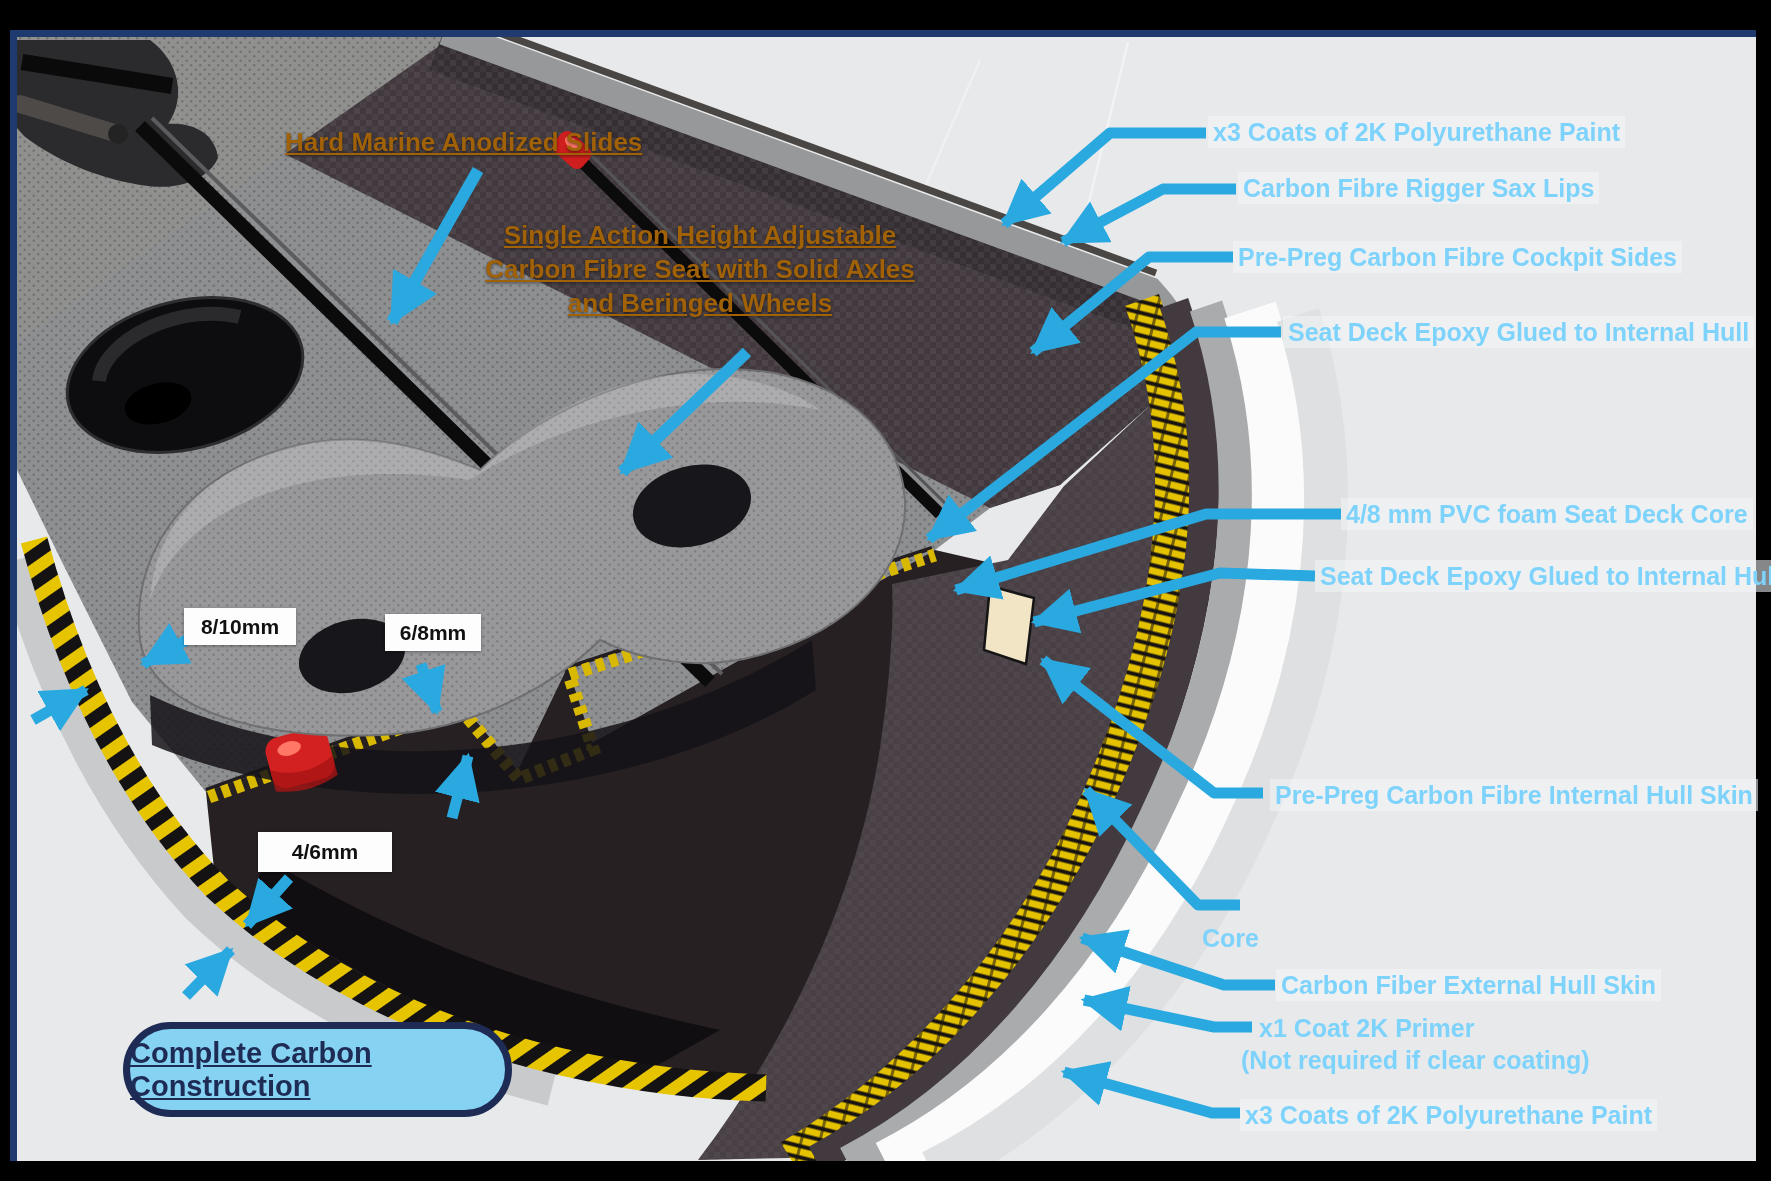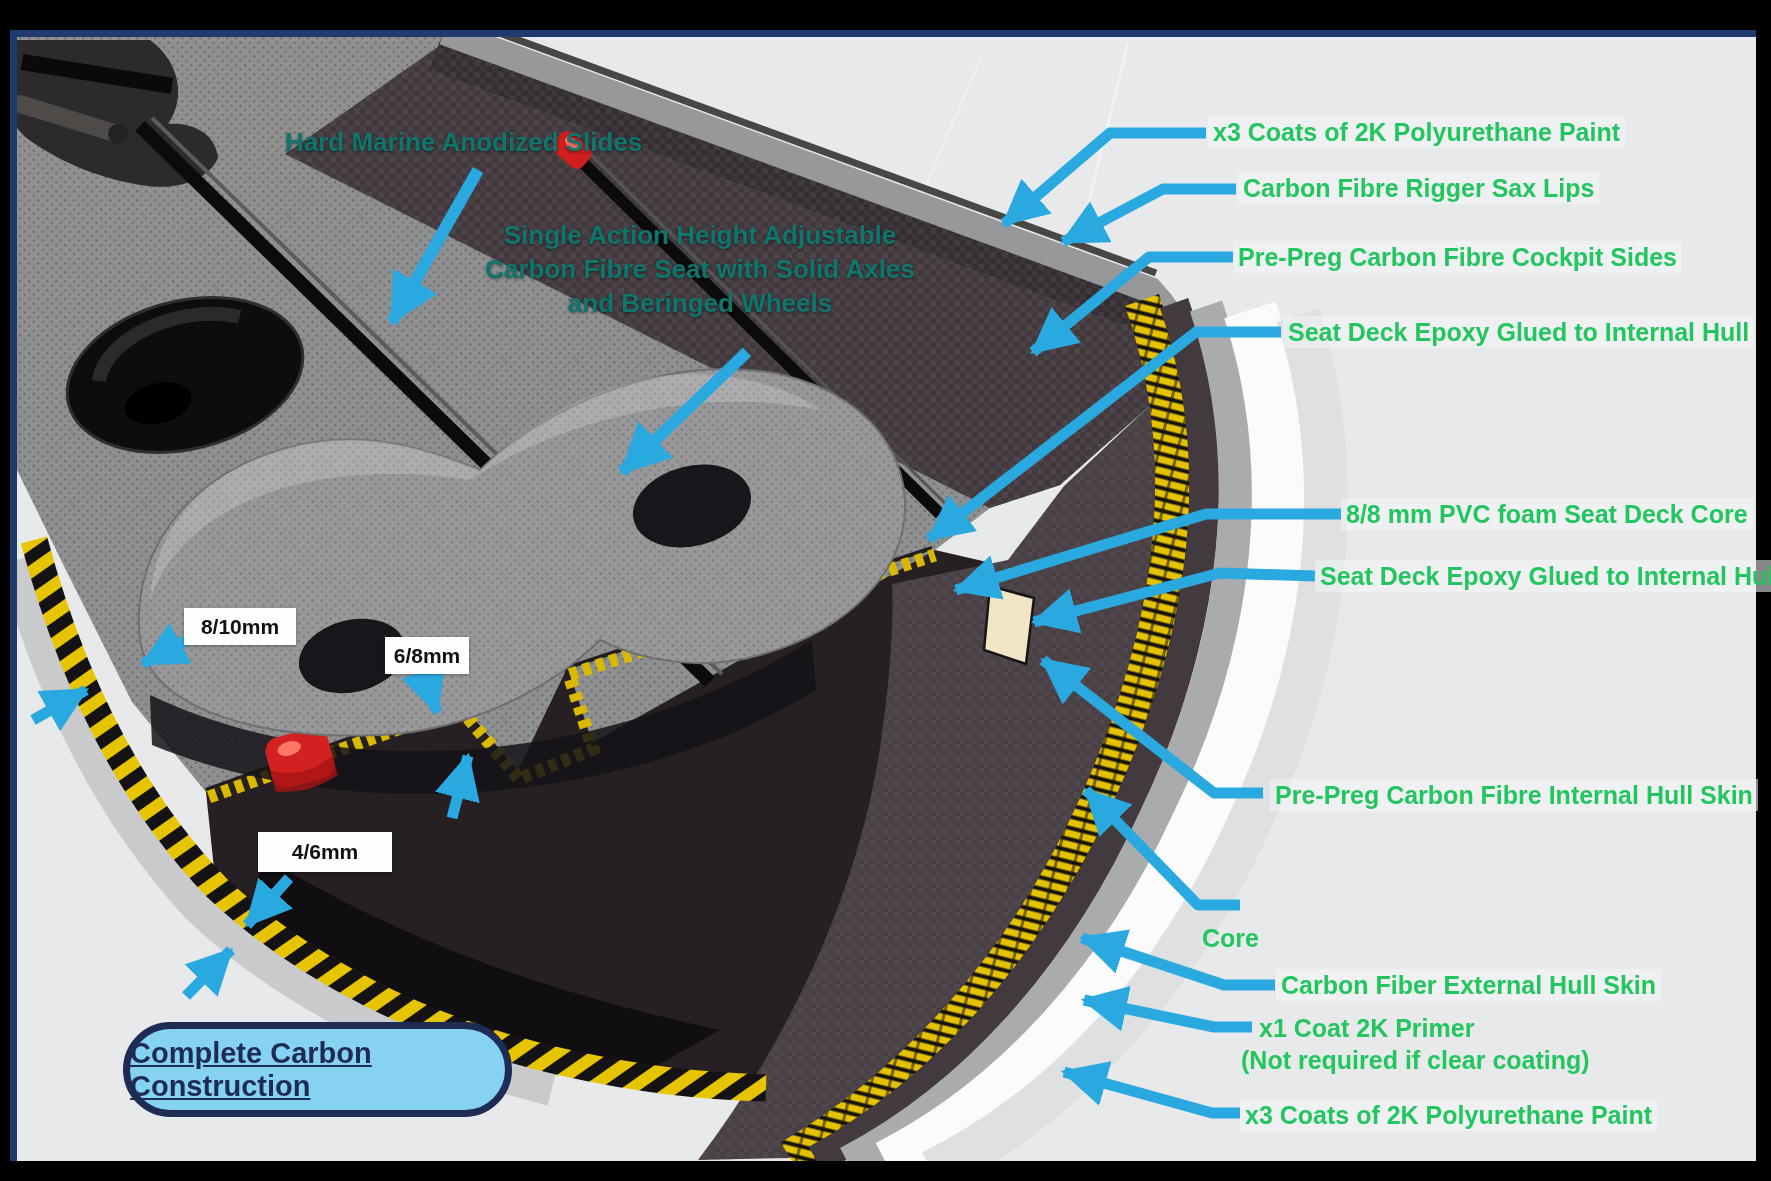--- a/index.html
+++ b/index.html
@@ -2,24 +2,24 @@
 <html><head>
 <meta charset="utf-8">
 <style>
   html,body{margin:0;padding:0;background:#000;}
   .stage{position:relative;width:1771px;height:1181px;background:#000;overflow:hidden;
          font-family:"Liberation Sans",sans-serif;}
   .frame{position:absolute;left:10px;top:30px;width:1746px;height:1131px;
          background:#e8e9ea;border:7px solid #1e3a6e;box-sizing:border-box;}
   svg.scene{position:absolute;left:0;top:0;width:1771px;height:1181px;}
   .labels{position:absolute;left:0;top:0;width:1771px;height:1181px;pointer-events:none;}
-  .lbl{position:absolute;font:bold 25px/30px "Liberation Sans",sans-serif;color:#22c55e;white-space:nowrap;}
+  .lbl{position:absolute;font:bold 25px/30px "Liberation Sans",sans-serif;color:#7dd3fc;white-space:nowrap;}
   .lbl.soft{background:rgba(243,246,248,.55);padding:1px 5px;margin:-1px -5px;}
-  .wl{position:absolute;font:bold 26px/34px "Liberation Sans",sans-serif;color:#0f766e;white-space:nowrap;
-      text-shadow:0 1px 3px rgba(0,0,0,.55);}
+  .wl{position:absolute;font:bold 26px/34px "Liberation Sans",sans-serif;color:#a16207;white-space:nowrap;
+      text-shadow:0 1px 3px rgba(0,0,0,.55);text-decoration:underline;}
   .wl.center{text-align:center;}
   .mmbox{position:absolute;background:#fdfdfd;color:#111;font:bold 21px/26px "Liberation Sans",sans-serif;
          display:flex;align-items:center;justify-content:center;box-shadow:0 1px 3px rgba(0,0,0,.35);}
   .badge{position:absolute;left:123px;top:1022px;width:389px;height:95px;background:#85d2f2;
          border:7px solid #1d2b55;border-radius:50px;box-sizing:border-box;display:flex;
          align-items:center;justify-content:center;font:bold 29px "Liberation Sans",sans-serif;color:#1d2b55;text-decoration:underline;}
 </style>
 </head>
 <body>
 
@@ -208,35 +208,35 @@
       </g>
     </g>
   </svg>
 
   <div class="labels">
 
     <div class="lbl soft" style="left:1213px;top:117px">x3 Coats of 2K Polyurethane Paint</div>
     <div class="lbl soft" style="left:1243px;top:173px">Carbon Fibre Rigger Sax Lips</div>
     <div class="lbl soft" style="left:1238px;top:242px">Pre-Preg Carbon Fibre Cockpit Sides</div>
     <div class="lbl soft" style="left:1288px;top:317px">Seat Deck Epoxy Glued to Internal Hull</div>
-    <div class="lbl soft" style="left:1346px;top:499px">8/8 mm PVC foam Seat Deck Core</div>
+    <div class="lbl soft" style="left:1346px;top:499px">4/8 mm PVC foam Seat Deck Core</div>
     <div class="lbl soft" style="left:1320px;top:561px">Seat Deck Epoxy Glued to Internal Hull</div>
     <div class="lbl soft" style="left:1275px;top:780px">Pre-Preg Carbon Fibre Internal Hull Skin</div>
     <div class="lbl" style="left:1202px;top:923px">Core</div>
     <div class="lbl soft" style="left:1281px;top:970px">Carbon Fiber External Hull Skin</div>
     <div class="lbl" style="left:1259px;top:1013px">x1 Coat 2K Primer</div>
     <div class="lbl" style="left:1241px;top:1045px">(Not required if clear coating)</div>
     <div class="lbl soft" style="left:1245px;top:1100px">x3 Coats of 2K Polyurethane Paint</div>
 
     <div class="wl" style="left:285px;top:125px">Hard Marine Anodized Slides</div>
     <div class="wl center" style="left:450px;top:218px;width:500px">
       <div>Single Action Height Adjustable</div>
       <div>Carbon Fibre Seat with Solid Axles</div>
       <div>and Beringed Wheels</div>
     </div>
 
     <div class="mmbox" style="left:184px;top:608px;width:112px;height:37px">8/10mm</div>
-    <div class="mmbox" style="left:385px;top:637px;width:84px;height:37px">6/8mm</div>
+    <div class="mmbox" style="left:385px;top:614px;width:96px;height:37px">6/8mm</div>
     <div class="mmbox" style="left:258px;top:832px;width:134px;height:40px">4/6mm</div>
 
     <div class="badge">Complete Carbon Construction</div>
   </div>
 </div>
 
 </body></html>

